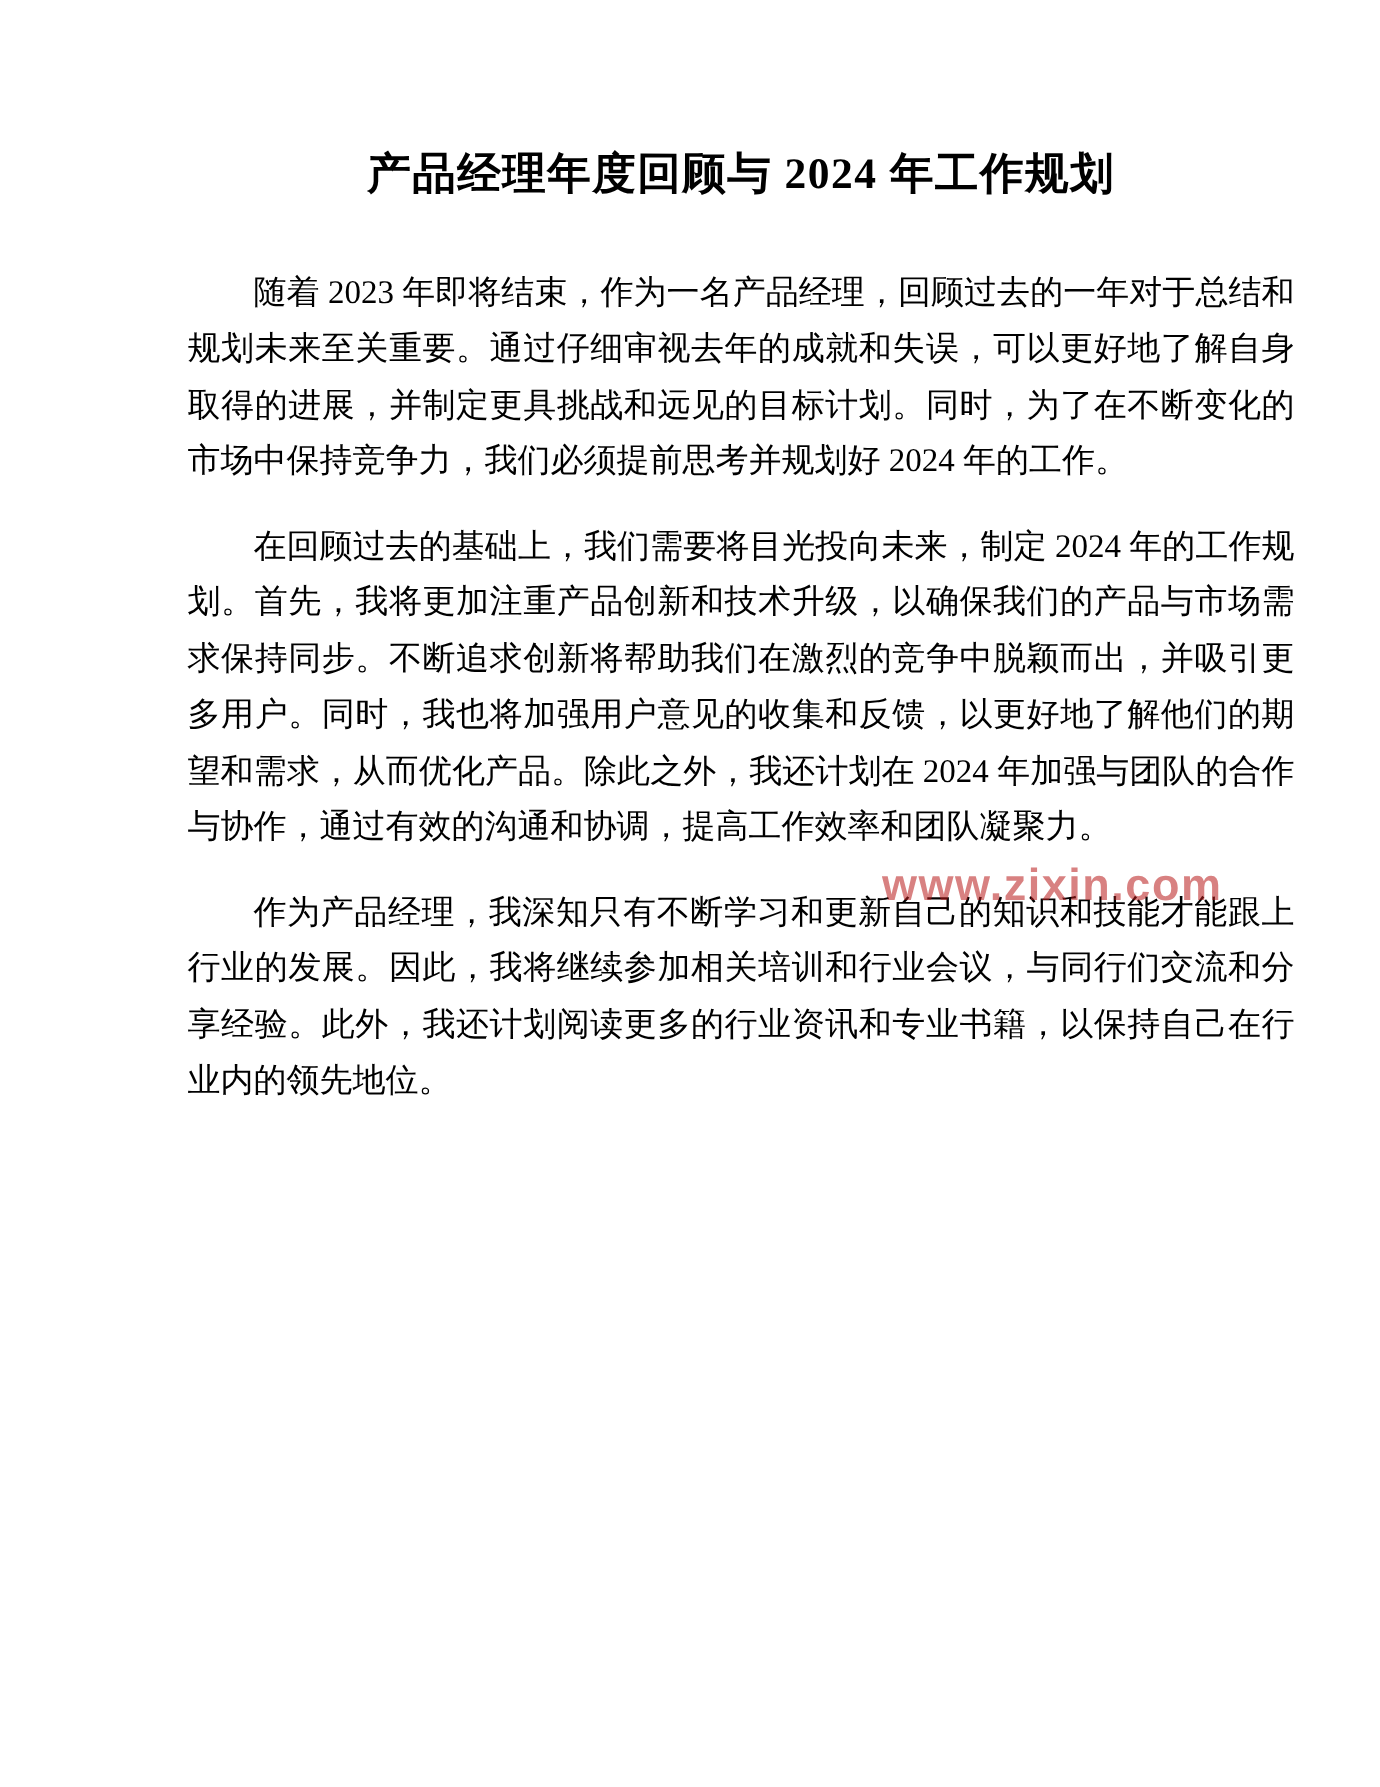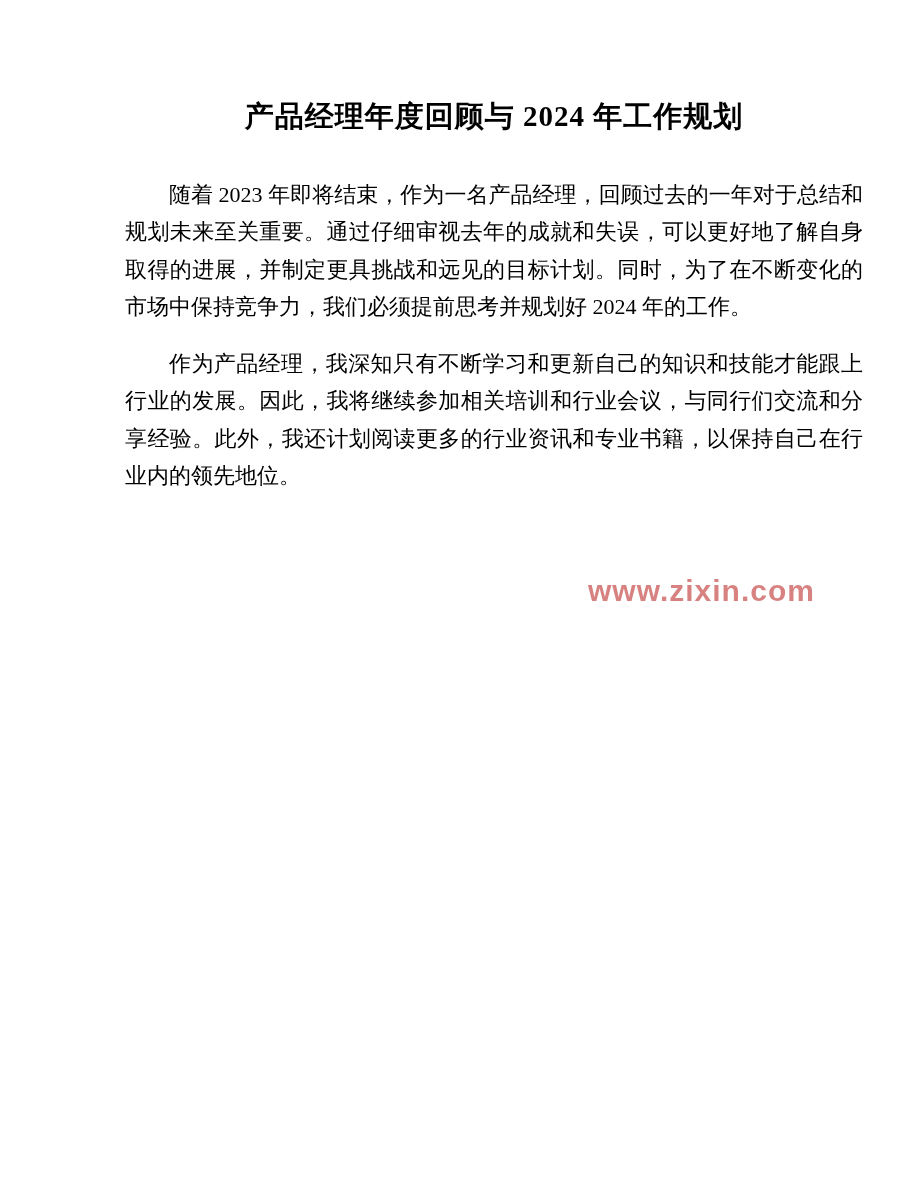--- a/index.html
+++ b/index.html
@@ -60,18 +60,19 @@
 
   <div class="watermark">www.zixin.com</div>
 
   <div class="content">
 
     <h1 class="doc-title">产品经理年度回顾与 2024 年工作规划</h1>
 
     <p class="para">随着 2023 年即将结束，作为一名产品经理，回顾过去的一年对于总结和规划未来至关重要。通过仔细审视去年的成就和失误，可以更好地了解自身取得的进展，并制定更具挑战和远见的目标计划。同时，为了在不断变化的市场中保持竞争力，我们必须提前思考并规划好 2024 年的工作。</p>
 
 
+    <p class="para">在回顾过去的基础上，我们需要将目光投向未来，制定 2024 年的工作规划。首先，我将更加注重产品创新和技术升级，以确保我们的产品与市场需求保持同步。不断追求创新将帮助我们在激烈的竞争中脱颖而出，并吸引更多用户。同时，我也将加强用户意见的收集和反馈，以更好地了解他们的期望和需求，从而优化产品。除此之外，我还计划在 2024 年加强与团队的合作与协作，通过有效的沟通和协调，提高工作效率和团队凝聚力。</p>
 
 
     <p class="para">作为产品经理，我深知只有不断学习和更新自己的知识和技能才能跟上行业的发展。因此，我将继续参加相关培训和行业会议，与同行们交流和分享经验。此外，我还计划阅读更多的行业资讯和专业书籍，以保持自己在行业内的领先地位。</p>
 
   </div>
 </div>
 
 </body></html>

